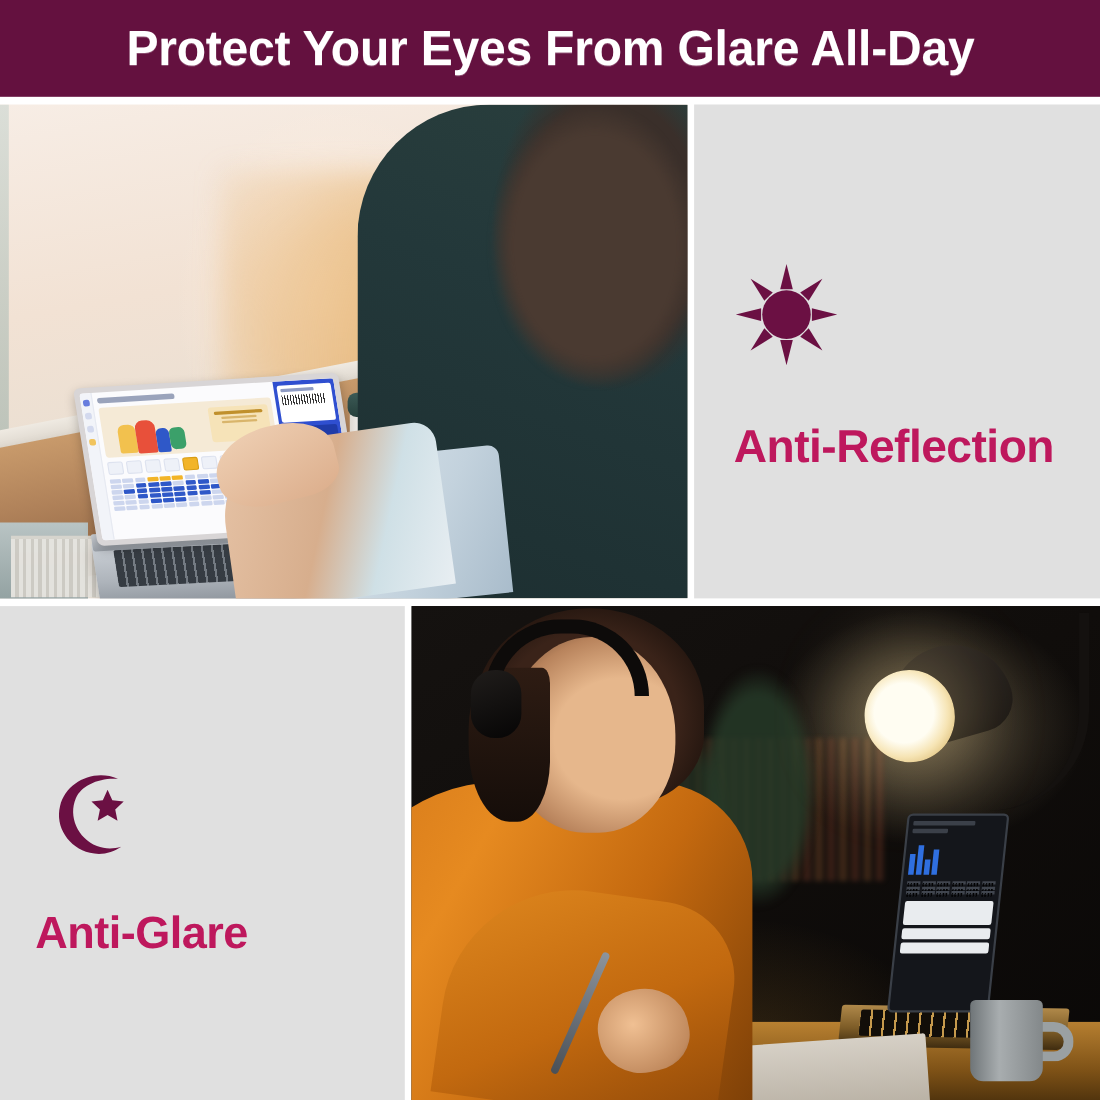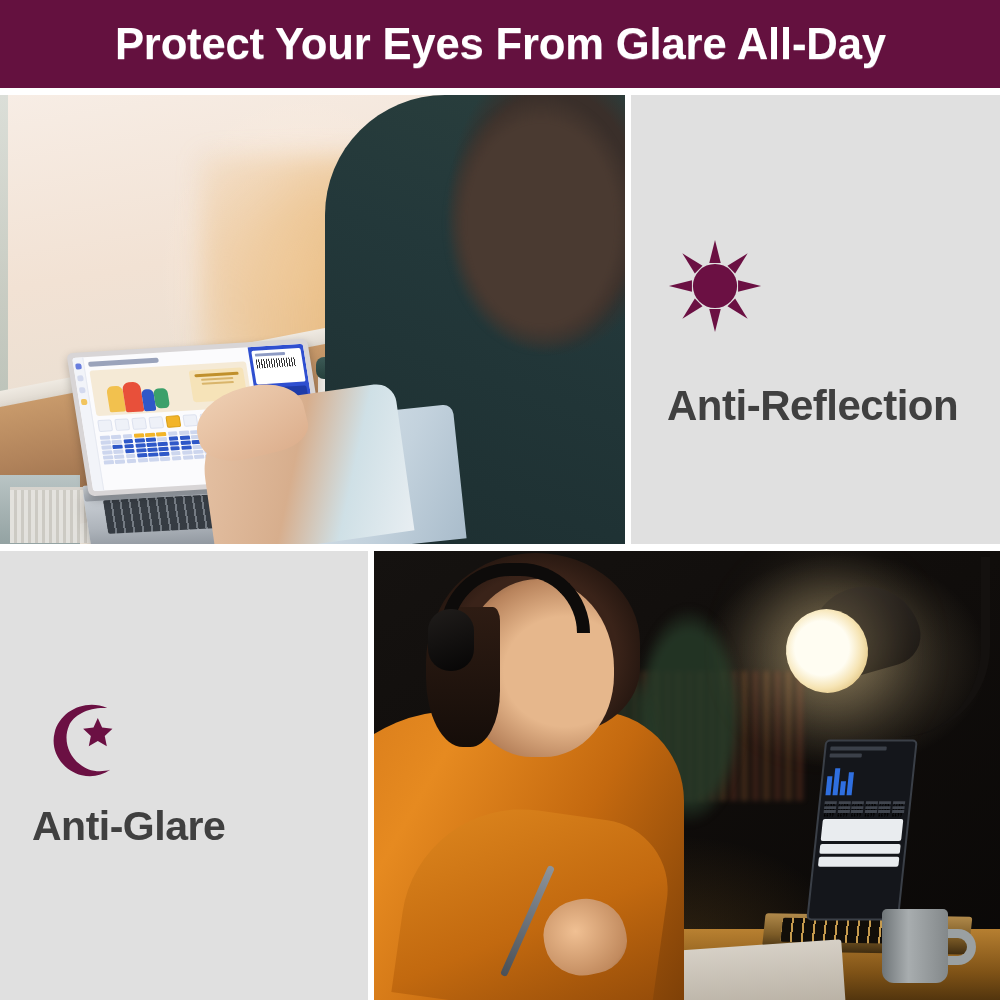--- a/index.html
+++ b/index.html
@@ -35,28 +35,28 @@
   .q-text-tr  { left:631px; top:95px;  width:369px; height:449px; background:#E0E0E0; }
   .q-text-bl  { left:0;   top:551px; width:368px; height:449px; background:#E0E0E0; }
   .q-photo-br { left:374px; top:551px; width:626px; height:449px; }
 
   
   .feature { position:absolute; }
   .feature-tr { left:36px;  top:143px; }
   .feature-bl { left:32px;  top:136px; }
 
   .feature-caption {
-    color:#404040;
+    color:#be185d;
     font-weight:700;
     font-size:42px;
     letter-spacing:-0.5px;
     white-space:nowrap;
     margin-top:48px;
   }
-  .feature-bl .feature-caption { font-size:41px; margin-top:22px; }
+  .feature-bl .feature-caption { font-size:41px; margin-top:44px; }
 
   .icon-wrap { display:block; }
 
   
   .photo-day { position:absolute; inset:0; background:#F3E7DE; }
   .day-window {
     position:absolute; left:0; top:0; width:100%; height:100%;
     background:
       radial-gradient(ellipse 240px 300px at 470px 300px, rgba(243,198,120,0.55), rgba(243,198,120,0) 70%),
       radial-gradient(ellipse 200px 260px at 300px 180px, rgba(255,240,225,0.9), rgba(255,240,225,0) 70%),

